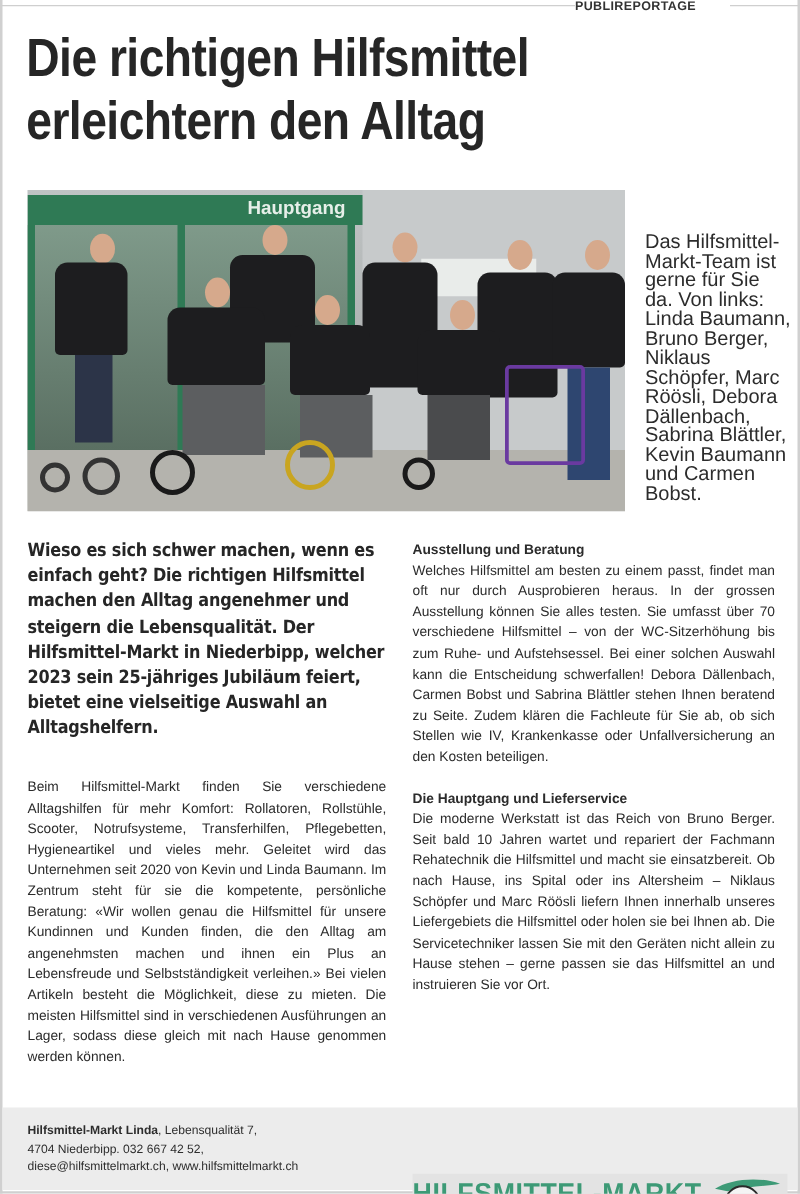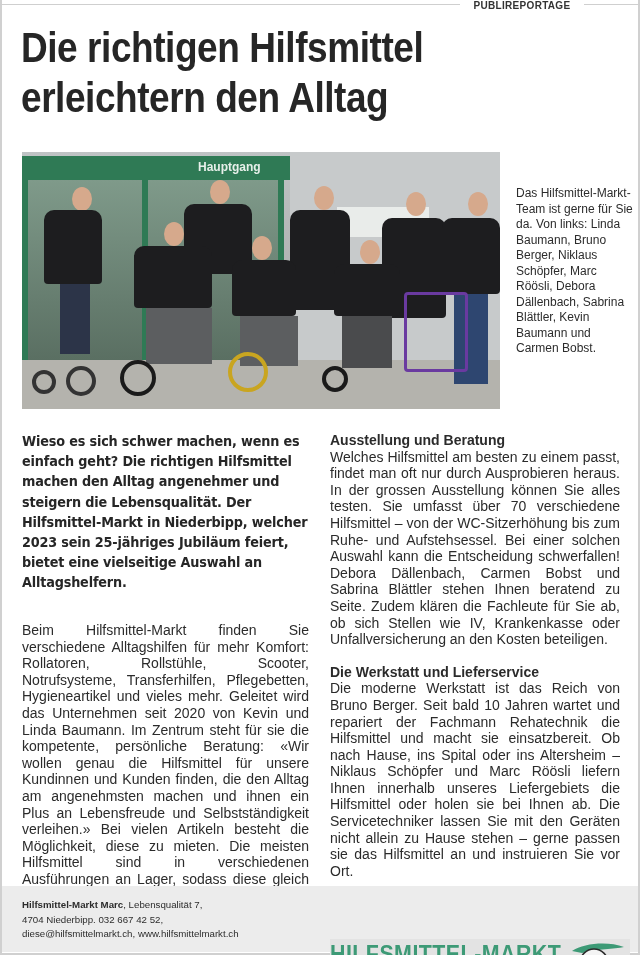--- a/index.html
+++ b/index.html
@@ -8,63 +8,63 @@
 
   .frame {
     position: absolute; left: 0; top: 0; width: 640px; height: 955px;
     border: 2px solid #d0d0d0; border-top: none;
   }
   .top-rule {
     position: absolute; top: 4px; left: 0; width: 640px; height: 1px; background: #cfcfcf;
   }
   .kicker {
     position: absolute; top: 0; left: 460px; width: 124px; height: 12px;
-    background: #fff; text-align: center;
+    background: #fff; 
     font-family: "Liberation Sans", sans-serif; font-weight: bold;
     font-size: 10px; letter-spacing: 0.3px; color: #333; line-height: 11px;
   }
   .headline {
     position: absolute; left: 21px; top: 22px; width: 560px;
     font-family: "Liberation Sans", sans-serif; font-weight: bold;
     font-size: 43px; line-height: 50px; color: #262626;
     letter-spacing: -0.5px; transform: scaleX(0.86); transform-origin: left top;
     white-space: nowrap;
   }
 
   .photo {
     position: absolute; left: 22px; top: 152px; width: 478px; height: 257px;
     background: linear-gradient(180deg, #bfc3c4 0%, #b0b4b3 45%, #9a9c98 75%, #b8b8b2 100%);
     overflow: hidden;
   }
   .photo .canopy { position: absolute; left: 0; top: 4px; width: 268px; height: 24px; background: #2f7a55; }
-  .photo .canopy-sign { position: absolute; left: 176px; top: 8px; width: 62px; height: 14px; color: #e6efe9; font-size: 12px; font-weight: bold; line-height: 14px; text-align: center; }
+  .photo .canopy-sign { position: absolute; left: 176px; top: 8px; width: 62px; height: 14px; color: #e6efe9; font-size: 15px; font-weight: bold; line-height: 14px; text-align: center; }
   .photo .glass { position: absolute; left: 0; top: 28px; width: 262px; height: 180px; background: linear-gradient(180deg,#7f9a8a,#5a6f62); }
   .photo .post { position: absolute; top: 28px; width: 6px; height: 180px; background: #2f7a55; }
   .photo .wall { position: absolute; left: 268px; top: 0; width: 210px; height: 210px; background: #c7cacb; }
   .photo .sign2 { position: absolute; left: 315px; top: 55px; width: 92px; height: 30px; background: #e9ecea; }
   .photo .ground { position: absolute; left: 0; top: 208px; width: 478px; height: 49px; background: #b4b3ad; }
   .person { position: absolute; background: #1d1d1f; border-radius: 10px 10px 4px 4px; }
   .head { position: absolute; width: 20px; height: 24px; border-radius: 50%; background: #d6a98c; }
   .legs { position: absolute; background: #5c5e60; }
   .wheel { position: absolute; border-radius: 50%; border: 4px solid #1a1a1a; }
 
   .caption {
     position: absolute; left: 516px; top: 186px; width: 118px;
-    font-size: 12px; line-height: 15.5px; color: #2c2c2c;
+    font-size: 16px; line-height: 15.5px; color: #2c2c2c;
   }
 
   .lead {
     position: absolute; left: 22px; top: 431px; width: 292px;
     font-family: "DejaVu Sans", sans-serif; font-weight: bold;
     font-size: 14.6px; line-height: 20.2px; color: #262626;
     transform: scaleX(0.88); transform-origin: left top; width: 332px;
     letter-spacing: -0.2px;
   }
 
-  .col { position: absolute; font-size: 14px; line-height: 16.6px; color: #2b2b2b; text-align: justify; }
+  .col { position: absolute; font-size: 11px; line-height: 16.6px; color: #2b2b2b; text-align: justify; }
   .col-left { left: 22px; top: 622px; width: 287px; }
   .col-right { left: 330px; top: 432px; width: 290px; }
   .subhead { font-weight: bold; display: block; }
   .gap { height: 16px; }
 
   .footer {
     position: absolute; left: 2px; top: 886px; width: 636px; height: 66px;
     background: #ececec;
   }
   .contact {
@@ -151,27 +151,27 @@
 <p class="lead">Wieso es sich schwer machen, wenn es einfach geht? Die richtigen Hilfs­mittel machen den Alltag angenehmer und steigern die Lebensqualität. Der Hilfsmittel-Markt in Niederbipp, welcher 2023 sein 25-jähriges Jubiläum feiert, bietet eine vielseitige Auswahl an Alltagshelfern.</p>
 
 <div class="col col-left">
   <p>Beim Hilfsmittel-Markt finden Sie verschiedene Alltagshilfen für mehr Komfort: Rollatoren, Rollstühle, Scooter, Notrufsysteme, Transferhilfen, Pflegebetten, Hygieneartikel und vieles mehr. Geleitet wird das Unternehmen seit 2020 von Kevin und Linda Baumann. Im Zentrum steht für sie die kompetente, persönliche Beratung: «Wir wollen genau die Hilfsmittel für unsere Kundinnen und Kunden finden, die den Alltag am angenehmsten machen und ihnen ein Plus an Lebensfreude und Selbstständigkeit verleihen.» Bei vielen Artikeln besteht die Möglichkeit, diese zu mieten. Die meisten Hilfsmittel sind in verschiedenen Ausführungen an Lager, sodass diese gleich mit nach Hause genommen werden können.</p>
 </div>
 
 <div class="col col-right">
   <span class="subhead">Ausstellung und Beratung</span>
   <p>Welches Hilfsmittel am besten zu einem passt, findet man oft nur durch Ausprobieren heraus. In der grossen Ausstellung können Sie alles testen. Sie umfasst über 70 verschiedene Hilfsmittel – von der WC-Sitzerhöhung bis zum Ruhe- und Aufstehsessel. Bei einer solchen Auswahl kann die Entscheidung schwerfallen! Debora Dällenbach, Carmen Bobst und Sabrina Blättler stehen Ihnen beratend zu Seite. Zudem klären die Fachleute für Sie ab, ob sich Stellen wie IV, Krankenkasse oder Unfallversicherung an den Kosten beteiligen.</p>
   <div class="gap"></div>
-  <span class="subhead">Die Werkstatt und Lieferservice</span>
+  <span class="subhead">Die Hauptgang und Lieferservice</span>
   <p>Die moderne Werkstatt ist das Reich von Bruno Berger. Seit bald 10 Jahren wartet und repariert der Fachmann Rehatechnik die Hilfsmittel und macht sie einsatzbereit. Ob nach Hause, ins Spital oder ins Altersheim – Niklaus Schöpfer und Marc Röösli liefern Ihnen innerhalb unseres Liefergebiets die Hilfsmittel oder holen sie bei Ihnen ab. Die Servicetechniker lassen Sie mit den Geräten nicht allein zu Hause stehen – gerne passen sie das Hilfsmittel an und instruieren Sie vor Ort.</p>
 </div>
 
 <div class="footer">
   <div class="contact">
-    <b>Hilfsmittel-Markt Marc</b><span>, Lebensqualität 7,</span><br>
+    <b>Hilfsmittel-Markt Linda</b><span>, Lebensqualität 7,</span><br>
     <span>4704 Niederbipp. 032 667 42 52,</span><br>
     <span>diese@hilfsmittelmarkt.ch</span><span>, </span><span>www.hilfsmittelmarkt.ch</span>
   </div>
   <div class="brand">
     <div class="brand-name">HILFSMITTEL-MARKT</div>
     <div class="brand-tag">Praktische Hilfsmittel für mehr Lebensqualität</div>
     <svg class="brand-logo" viewBox="0 0 62 46">
       <path d="M4 12 C16 4, 40 2, 56 8 C46 10, 30 10, 14 14 Z" fill="#3d9a76"></path>
       <path d="M2 24 C14 18, 40 16, 60 22 C46 26, 24 28, 6 28 Z" fill="#3d9a76"></path>
       <path d="M6 36 C18 30, 40 32, 58 38 C44 42, 24 42, 8 40 Z" fill="#3d9a76"></path>

